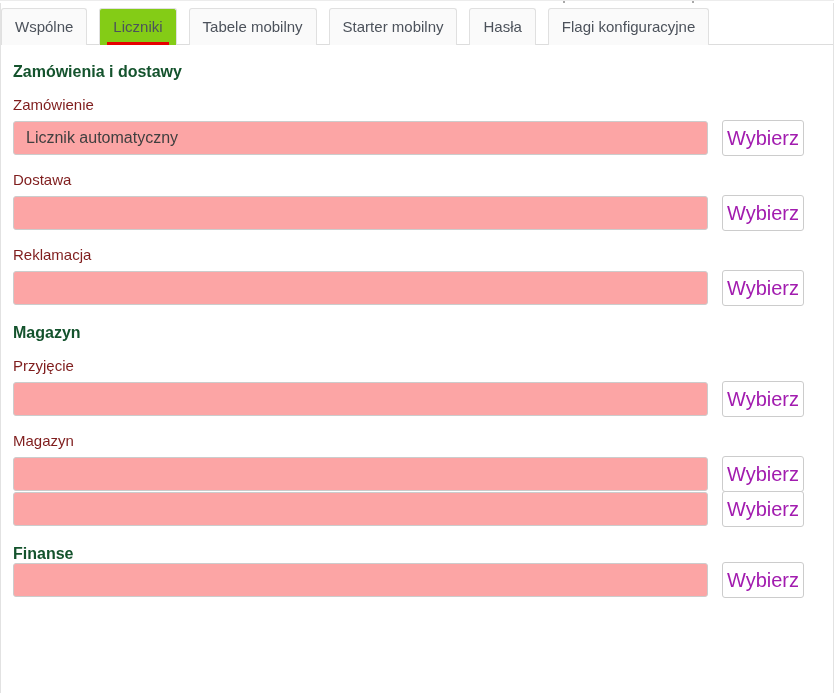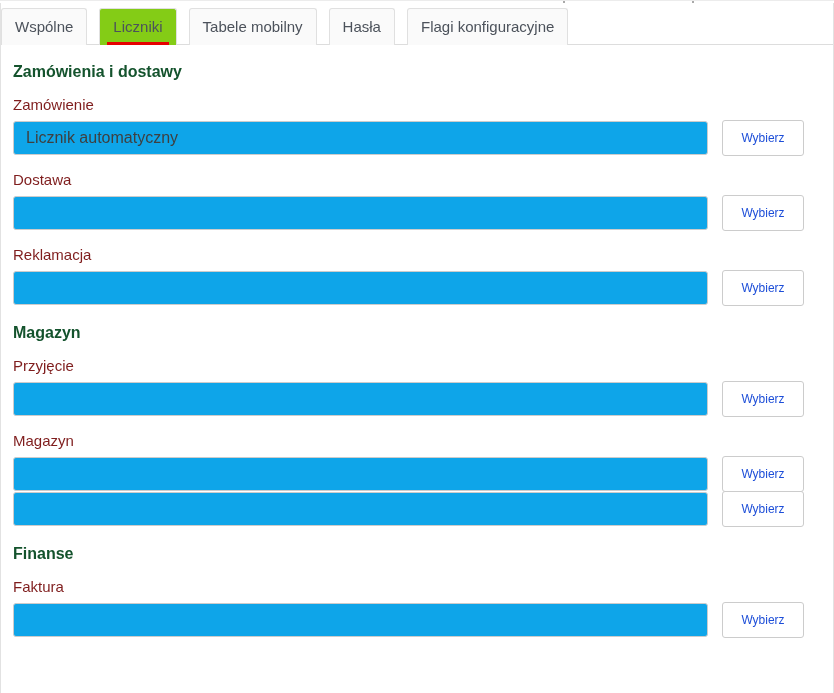--- a/index.html
+++ b/index.html
@@ -75,57 +75,58 @@
     font-size: 15px;
     color: #7f1d1d;
     line-height: 16px;
     margin-top: 16px;
     margin-bottom: 8px;
   }
   .field-row { display: flex; align-items: flex-start; }
   .field-input {
     width: 695px;
     height: 34px;
-    background: #0ea5e9;
+    background: #fca5a5;
     border: 1px solid #cccccc;
     border-radius: 3px;
     padding: 0 12px;
     font-family: "Liberation Sans", sans-serif;
     font-size: 16px;
     color: #3f3f3f;
     outline: none;
   }
   .choose-btn {
     margin-left: 14px;
     margin-top: -1px;
     width: 82px;
     height: 36px;
     background: #ffffff;
     border: 1px solid #cccccc;
     border-radius: 3px;
     font-family: "Liberation Sans", sans-serif;
-    font-size: 12px;
-    color: #1d4ed8;
+    font-size: 20px;
+    color: #a21caf;
     cursor: pointer;
   }
 </style>
 </head>
 <body>
 
 <div class="top-remnant">
   <span class="tick t1"></span>
   <span class="tick t2"></span>
 </div>
 
 <div class="panel">
 
   <div class="tabbar">
     <div class="tab">Wspólne</div>
     <div class="tab active">Liczniki</div>
     <div class="tab">Tabele mobilny</div>
+    <div class="tab">Starter mobilny</div>
     <div class="tab">Hasła</div>
     <div class="tab">Flagi konfiguracyjne</div>
   </div>
 
   <div class="content">
 
     <div class="section-title">Zamówienia i dostawy</div>
 
     <div class="field-label">Zamówienie</div>
     <div class="field-row">
@@ -159,20 +160,19 @@
       <button class="choose-btn">Wybierz</button>
     </div>
 
     <div class="field-row">
       <input class="field-input" type="text" value="" style="">
       <button class="choose-btn">Wybierz</button>
     </div>
 
     <div class="section-title">Finanse</div>
 
-    <div class="field-label">Faktura</div>
     <div class="field-row">
       <input class="field-input" type="text" value="" style="">
       <button class="choose-btn">Wybierz</button>
     </div>
 
   </div>
 </div>
 
 </body></html>

